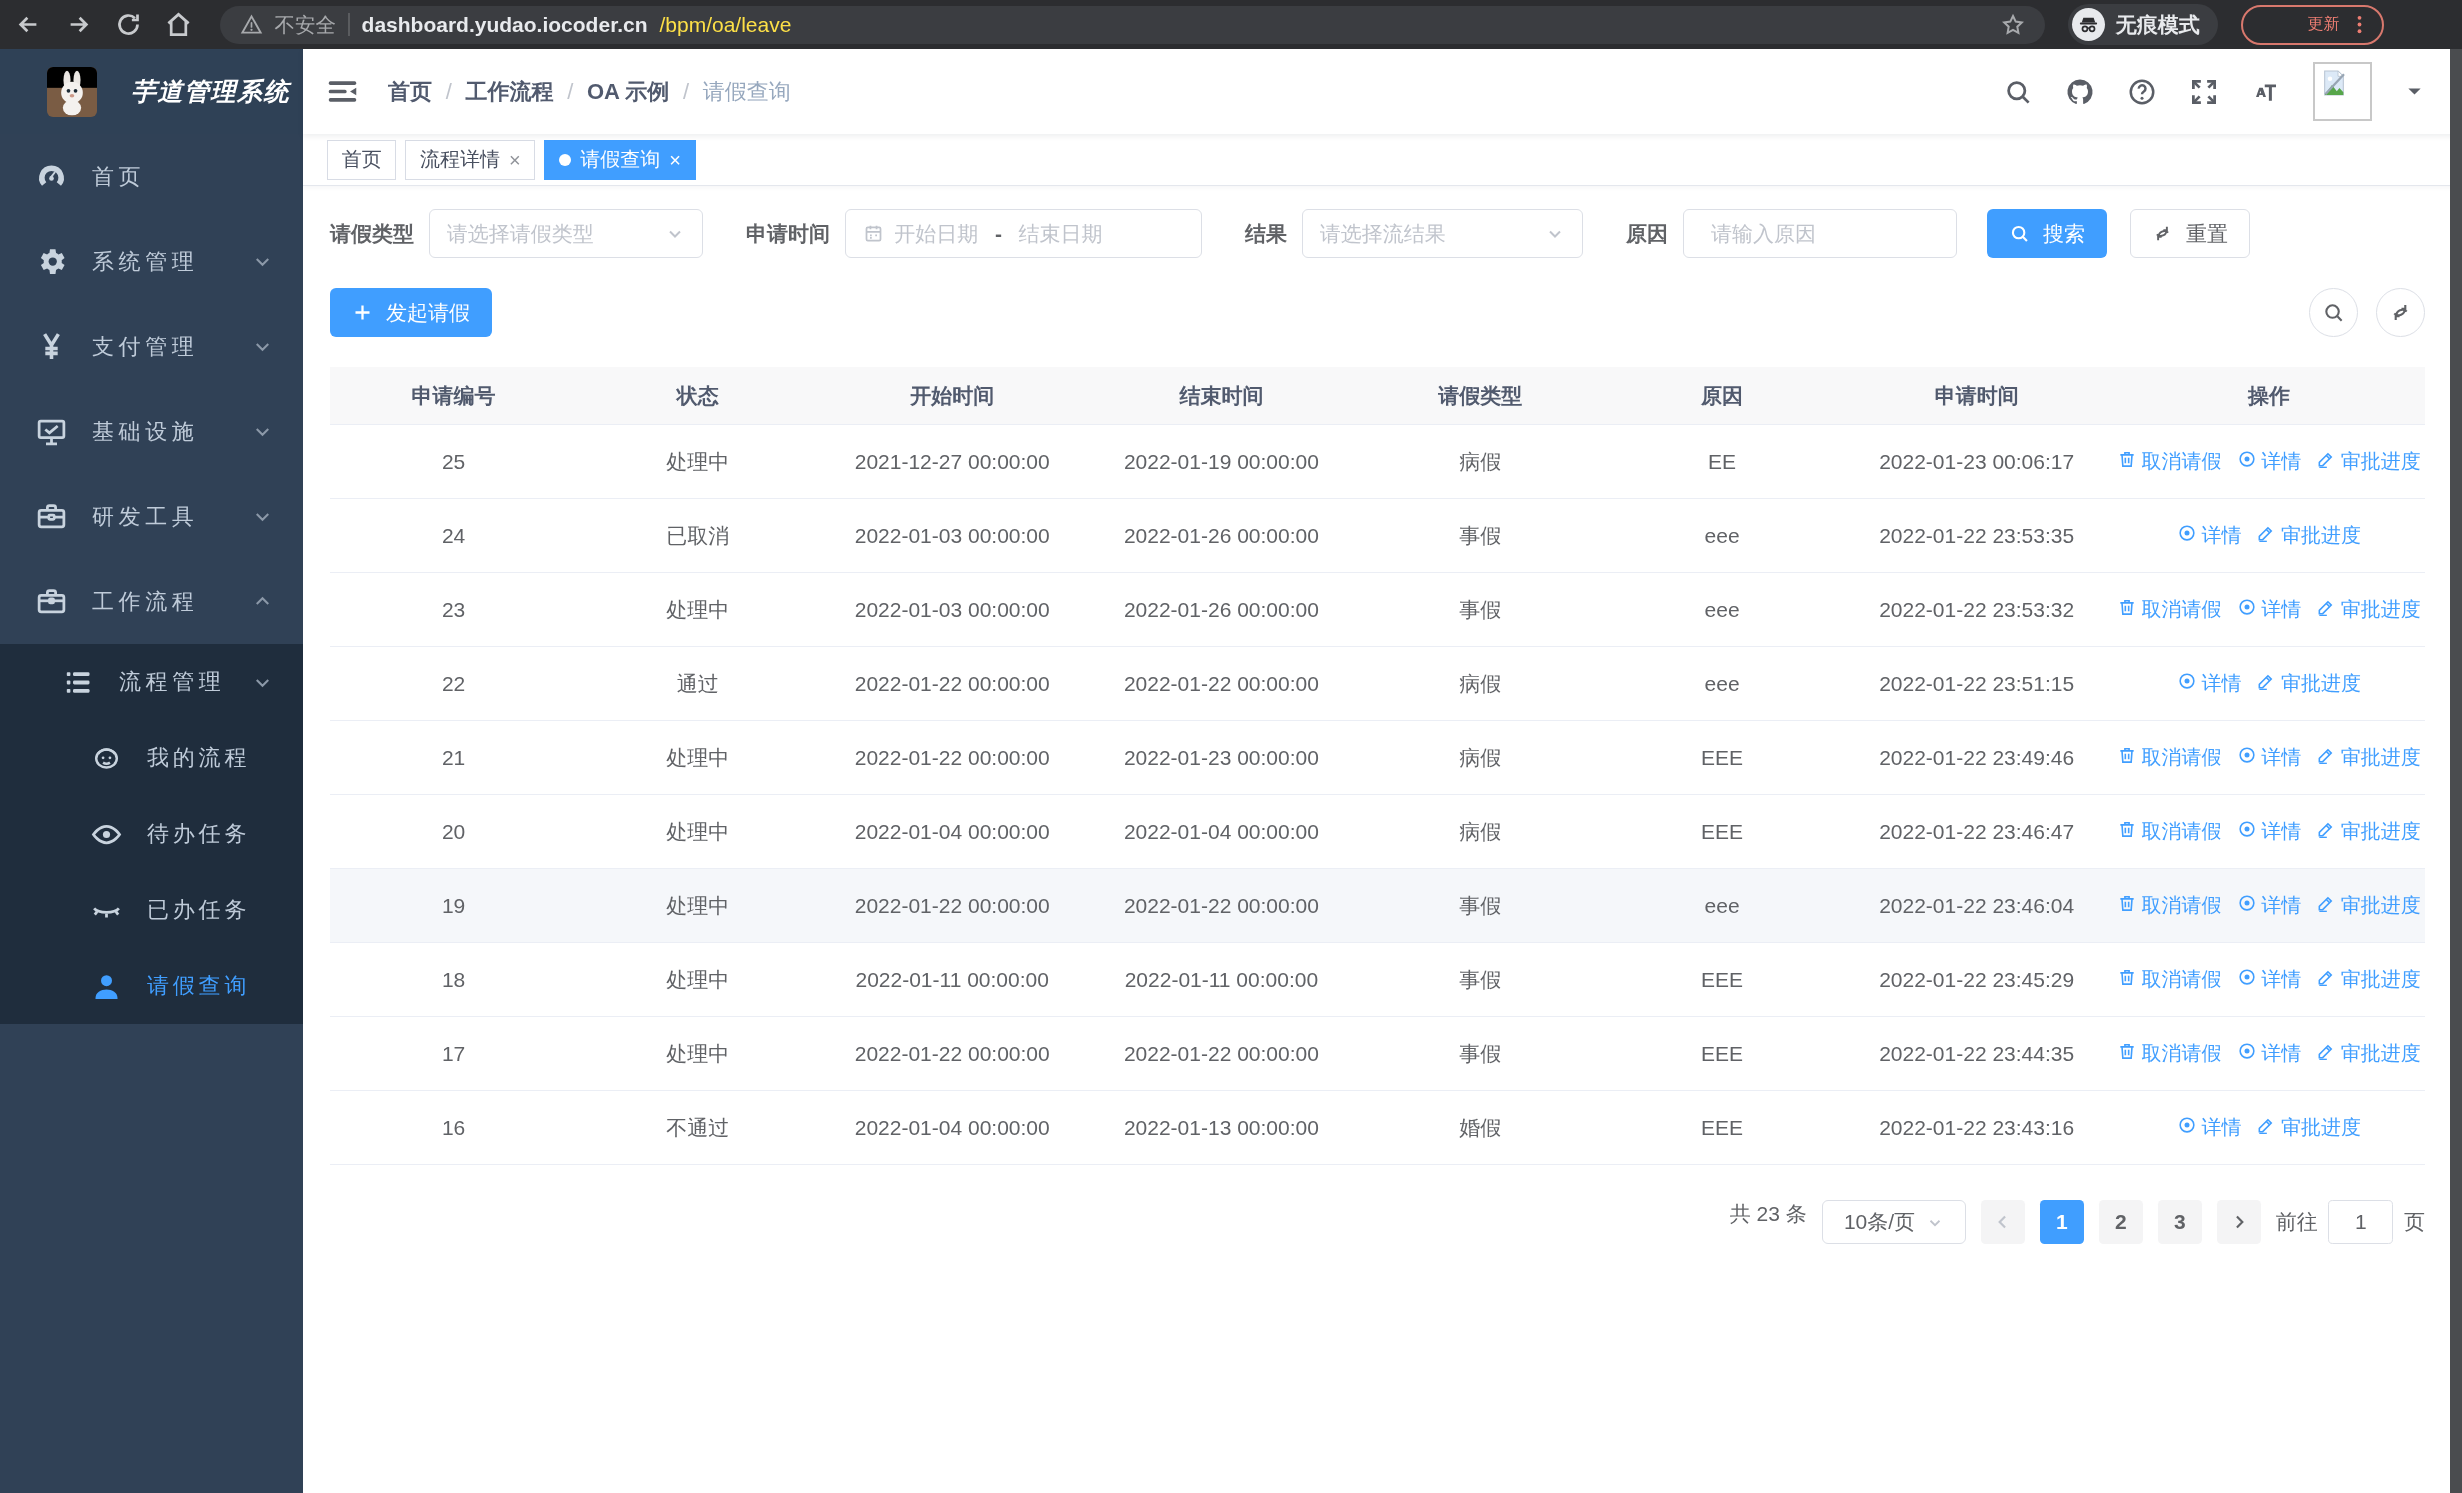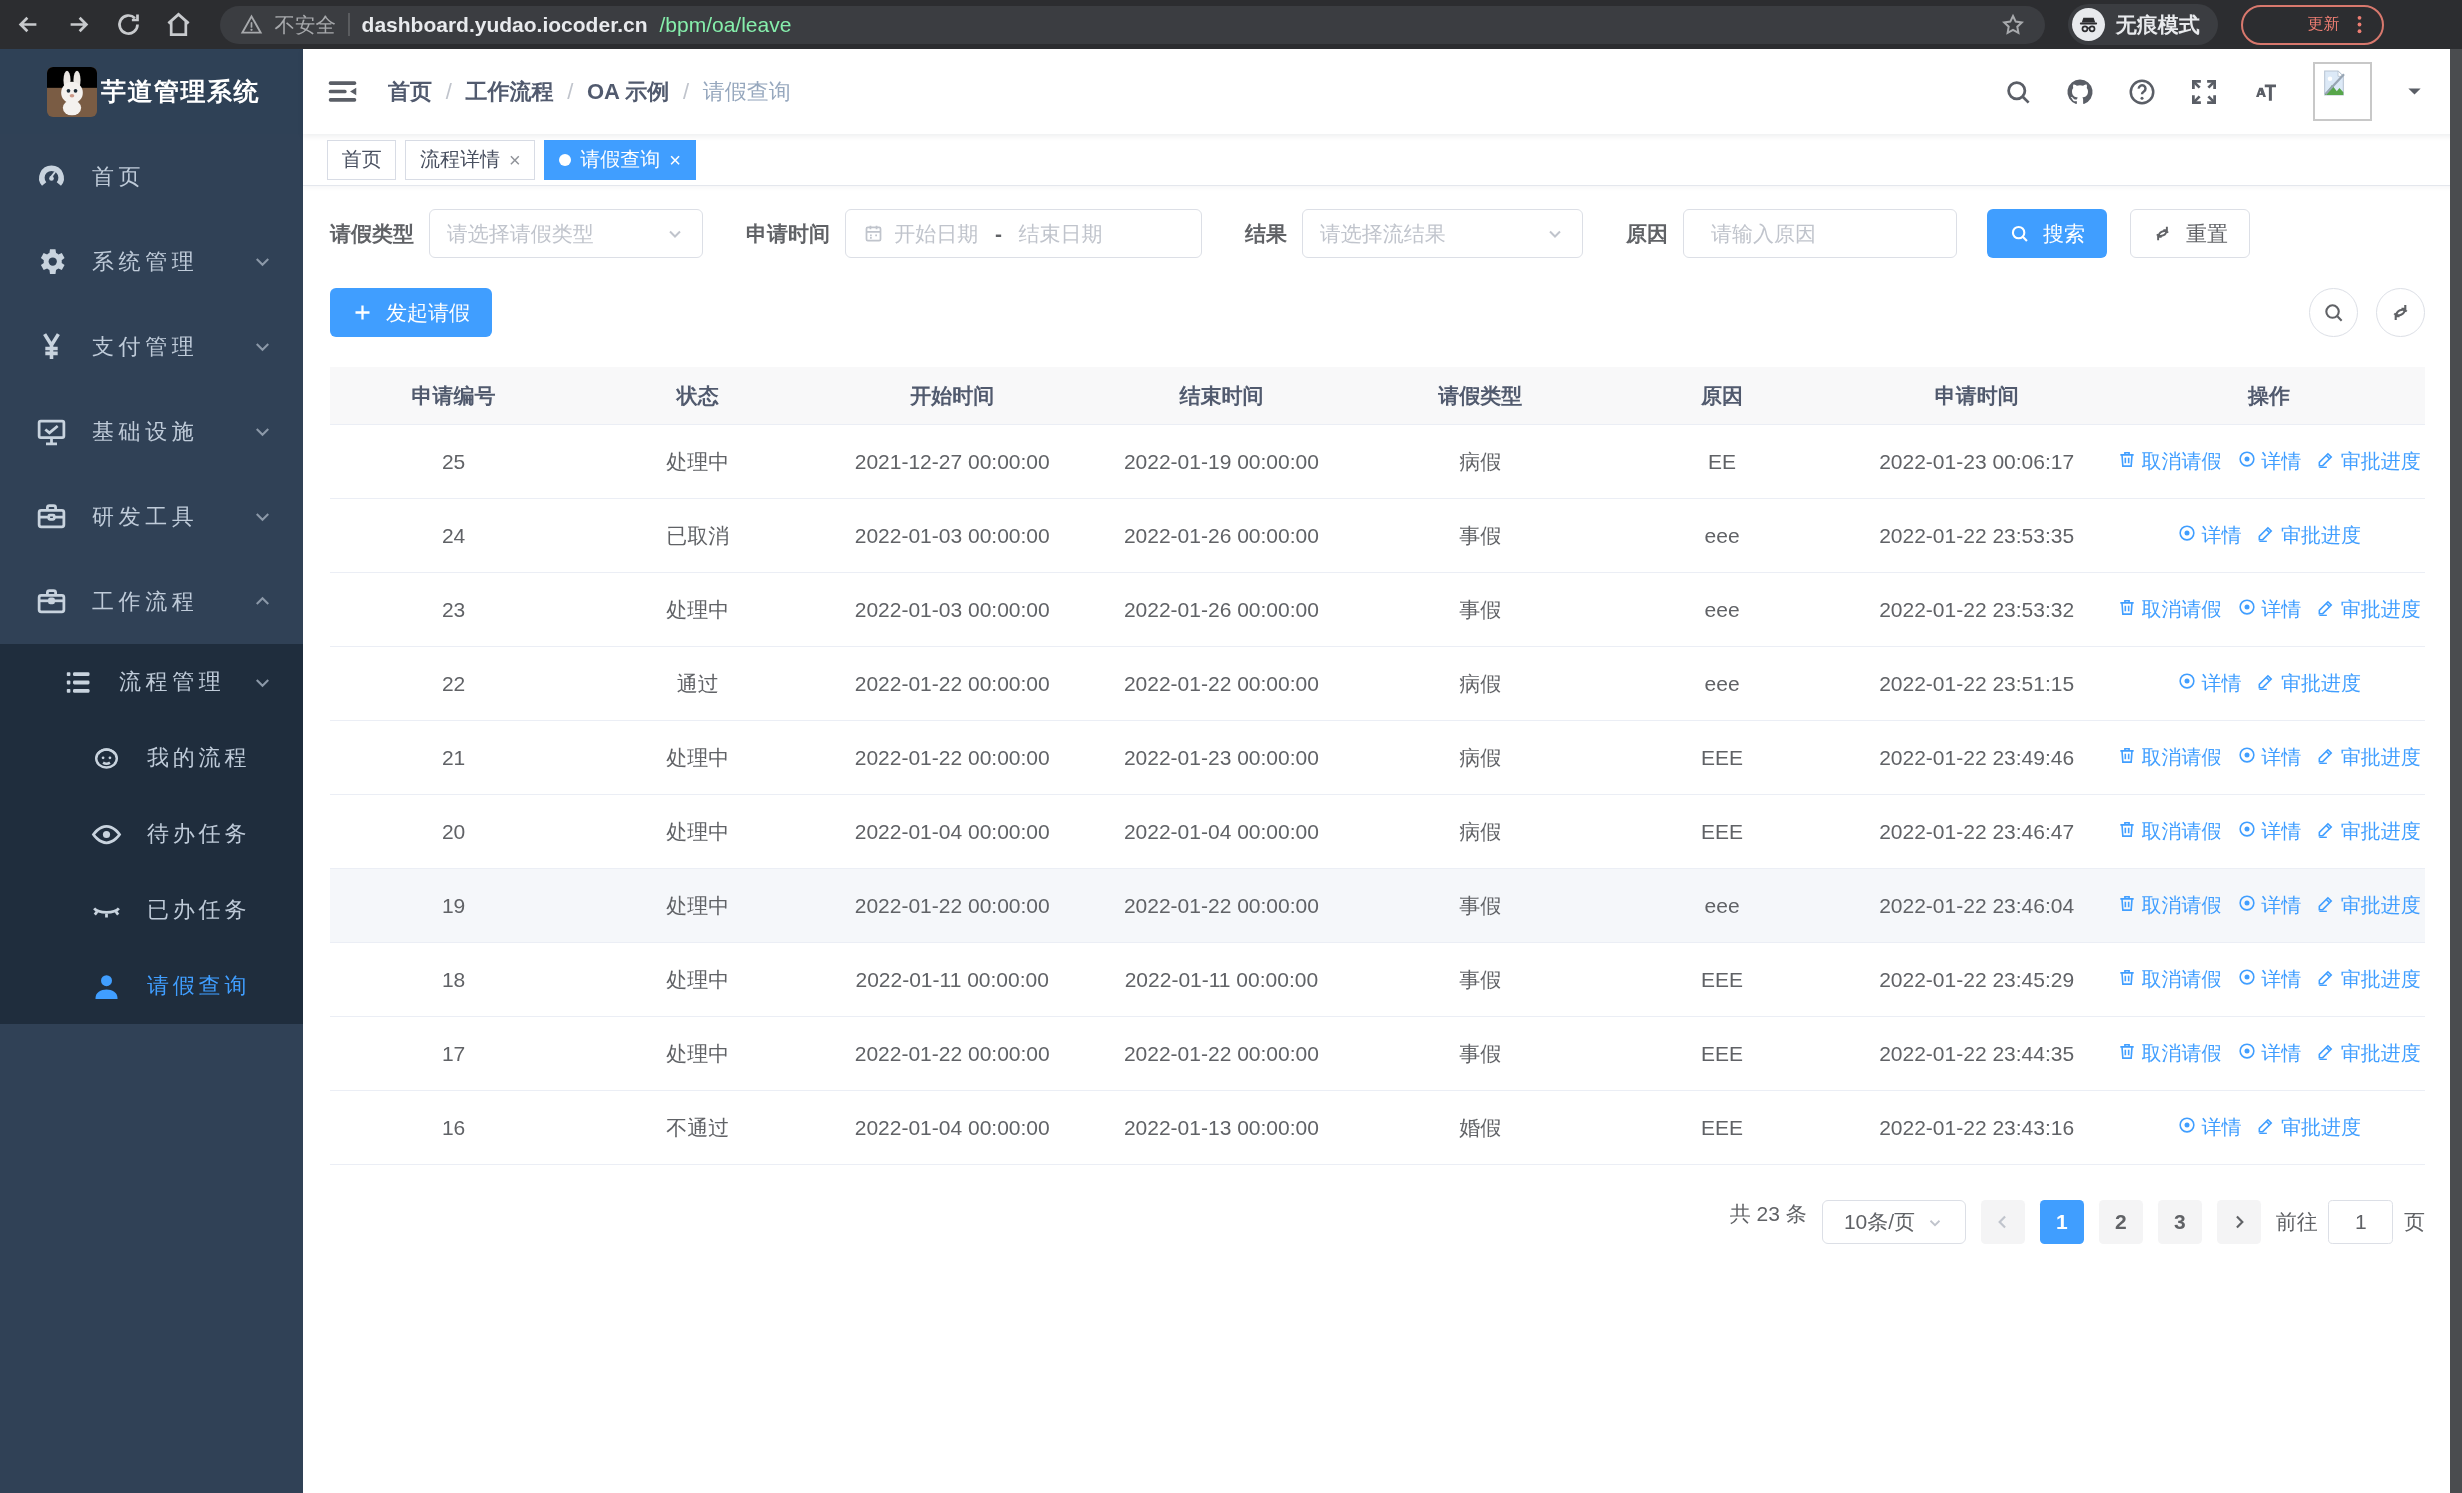--- a/index.html
+++ b/index.html
@@ -9,41 +9,41 @@
   
   .chrome { position:absolute; top:0; left:0; width:2462px; height:49px; background:#2c2d30;
     display:flex; align-items:center; padding:0 15px; gap:23px; z-index:60; }
   .chrome .nav-ic { width:27px; height:27px; color:#c8cacd; flex:0 0 auto; }
   .urlbar { flex:1 1 auto; max-width:1825px; height:38px; background:#3b3d41; border-radius:20px;
     display:flex; align-items:center; padding:0 20px; gap:12px; margin-left:4.6px; }
   .urlbar .warn { width:23px; height:23px; color:#a7a9ac; }
   .urlbar .nsafe { font-size:20.5px; color:#a7a9ac; white-space:nowrap; }
   .urlbar .vsep { width:1.5px; height:23px; background:#5a5c5f; }
   .urlbar .host { font-size:21px; color:#e8eaed; font-weight:600; white-space:nowrap; }
-  .urlbar .path { font-size:21px; color:#86efac; white-space:nowrap; }
+  .urlbar .path { font-size:21px; color:#fde047; white-space:nowrap; }
   .urlbar .sp { flex:1; }
   .urlbar .star { width:24px; height:24px; color:#a7a9ac; }
   .incog { height:41px; background:#3b3d41; border-radius:21px; display:flex; align-items:center;
     gap:10.6px; padding:0 18px 0 4.6px; flex:0 0 auto; }
   .incog .cir { width:33px; height:33px; border-radius:50%; background:#e8eaed; display:flex;
     align-items:center; justify-content:center; color:#2c2d30; }
   .incog .cir svg { width:23px; height:23px; }
   .incog .lbl { color:#e8eaed; font-size:21px; font-weight:600; white-space:nowrap; }
   .update { height:40px; border:2.3px solid #d8786d; border-radius:21px; color:#ec7d72;
     display:flex; align-items:center; gap:9px; padding:0 10.6px 0 16.7px; flex:0 0 auto; }
   .update .lbl { font-size:16px; font-weight:400; white-space:nowrap;margin-left:48px; }
   .update svg { width:23px; height:23px; }
 
   
   .app { position:absolute; top:49px; left:0; width:2462px; height:1445px; display:flex; }
   .scroll-strip { position:absolute; top:49px; right:0; width:12px; height:1445px; background:#4a4c4f; z-index:70; }
 
   
   .sidebar { width:303px; flex:0 0 303px; background:#304156; color:#bfcbd9; height:100%; overflow:hidden; }
-  .logo-row { height:85px; display:flex; align-items:center; gap:4px; padding-left:47px; background:#2f4156; }
+  .logo-row { height:85px; display:flex; align-items:center; gap:34px; padding-left:47px; background:#2f4156;font-style:italic; }
   .logo-row .avatar { width:50px; height:50px; border-radius:6px; overflow:hidden; flex:0 0 auto; }
   .logo-row .ttl { color:#fff; font-size:25px; font-weight:700; letter-spacing:1.5px; white-space:nowrap; }
   .mi { height:85px; display:flex; align-items:center; cursor:pointer; position:relative; }
   .mi .ic { width:33px; height:33px; margin-left:35px; flex:0 0 auto; color:#c8d3de; }
   .mi .lb { margin-left:24px; font-size:22px; letter-spacing:4.6px; white-space:nowrap; }
   .mi .chev { position:absolute; right:29px; width:23px; height:23px; color:#8b98a8; }
   .submenu { background:#1f2d3d; }
   .submenu .mi { height:76px; }
   .submenu .mi.l1 .ic { margin-left:62px; }
   .submenu .mi.l2 .ic { margin-left:90px; }

